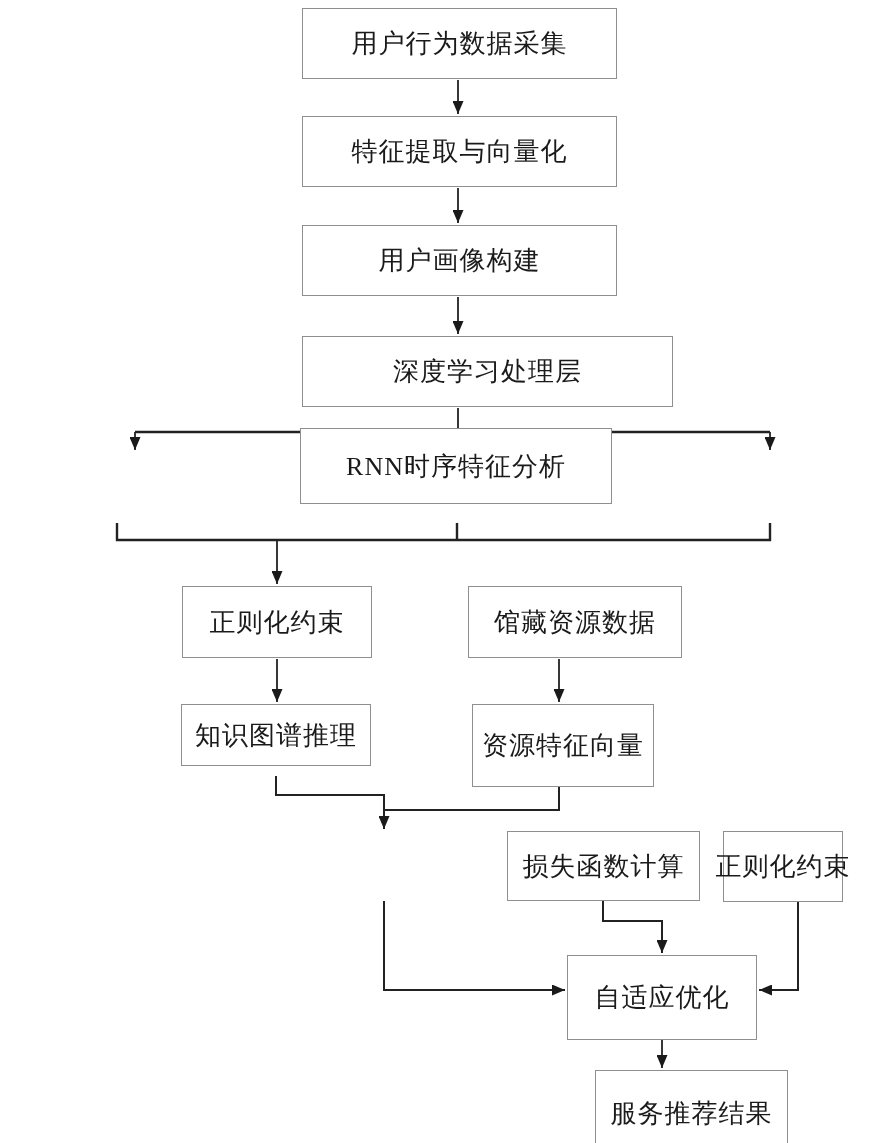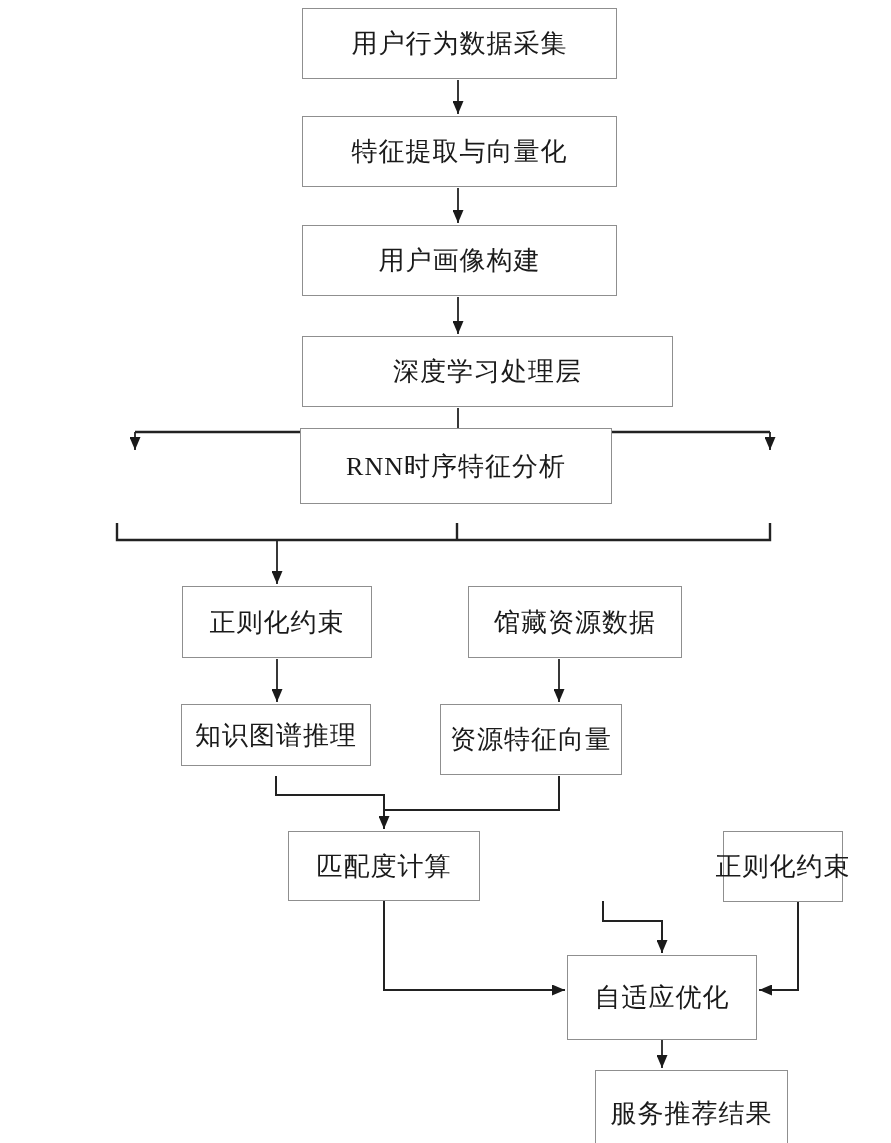--- a/index.html
+++ b/index.html
@@ -73,21 +73,21 @@
   <div class="node" style="left:302px; top:225px;  width:315px; height:71px">用户画像构建</div>
   <div class="node" style="left:302px; top:116px;  width:315px; height:71px">特征提取与向量化</div>
   <div class="node" style="left:302px; top:336px;  width:371px; height:71px">深度学习处理层</div>
 
   <div class="node" style="left:300px; top:428px;  width:312px; height:76px">RNN时序特征分析</div>
 
   <div class="node" style="left:182px; top:586px;  width:190px; height:72px">正则化约束</div>
   <div class="node" style="left:468px; top:586px;  width:214px; height:72px">馆藏资源数据</div>
 
   <div class="node" style="left:181px; top:704px;  width:190px; height:62px">知识图谱推理</div>
-  <div class="node" style="left:440px; top:704px;  width:182px; height:71px">资源特征向量</div>
+  <div class="node" style="left:472px; top:704px;  width:182px; height:83px">资源特征向量</div>
 
-  <div class="node" style="left:288px; top:831px;  width:192px; height:70px">匹配度计算</div>
+  <div class="node" style="left:507px; top:831px;  width:193px; height:70px">损失函数计算</div>
   <div class="node" style="left:723px; top:831px;  width:120px; height:71px">正则化约束</div>
 
   <div class="node" style="left:567px; top:955px;  width:190px; height:85px">自适应优化</div>
   <div class="node" style="left:595px; top:1070px; width:193px; height:86px">服务推荐结果</div>
 
 </div>
 
 </body></html>

